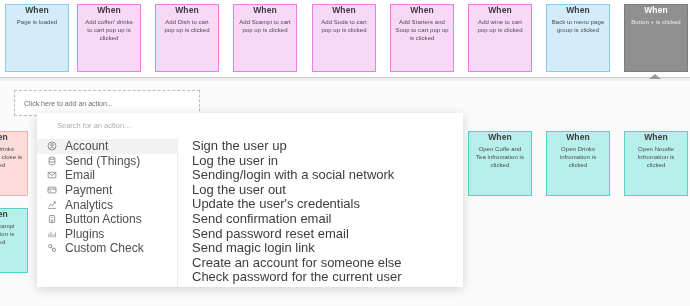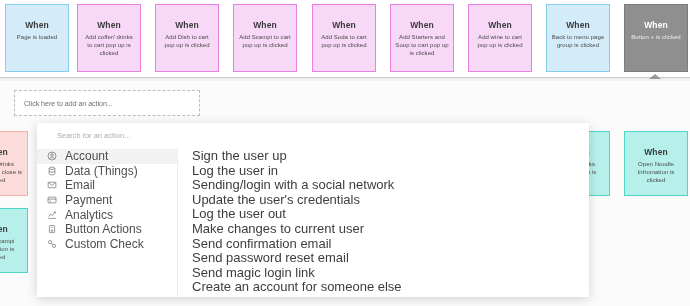--- a/index.html
+++ b/index.html
@@ -30,21 +30,21 @@
   .bottom-area{
     position:absolute;left:0;top:81px;width:690px;height:225px;
     background:#fbfbfb;
   }
 
   
   .card{
     position:absolute;box-sizing:border-box;
     border-width:1px;border-style:solid;
     text-align:center;
-    padding:15px 4px 0 4px;
+    padding:0 4px 0 4px;
     overflow:hidden;
   }
   .card .t{
     font-size:8.5px;font-weight:bold;color:#3b3b3b;
     line-height:11px;margin-bottom:2px;
     letter-spacing:0.1px;
   }
   .card .s{
     font-size:6px;color:#4a4a4a;line-height:8px;
     letter-spacing:0.05px;
@@ -73,21 +73,21 @@
     box-sizing:border-box;
     background:#ffffff;border:1px dashed #bdbdbd;
     display:flex;align-items:center;
     padding-left:9px;
     font-size:7px;color:#6d6d6d;
     z-index:20;
   }
 
   
   .dropdown{
-    position:absolute;left:37px;top:123px;width:552px;height:174px;
+    position:absolute;left:37px;top:113px;width:426px;height:174px;
     background:#ffffff;
     box-shadow:0 2px 10px rgba(0,0,0,0.17);
     z-index:40;
     overflow:hidden;
   }
   .dd-search{
     height:25px;box-sizing:border-box;
     display:flex;align-items:center;
     padding-left:20px;
     font-size:7.5px;color:#adadad;
@@ -249,21 +249,21 @@
             <span>Account</span>
           </div>
           <div class="dd-item">
             <span class="dd-ico">
               <svg width="10" height="10" viewBox="0 0 16 16" fill="none" stroke="currentColor" stroke-width="1.1">
                 <ellipse cx="8" cy="3.6" rx="4.6" ry="1.8"></ellipse>
                 <path d="M3.4 3.6v8.8c0 1 2 1.8 4.6 1.8s4.6-.8 4.6-1.8V3.6"></path>
                 <path d="M3.4 8c0 1 2 1.8 4.6 1.8s4.6-.8 4.6-1.8"></path>
               </svg>
             </span>
-            <span>Data (Things)</span>
+            <span>Send (Things)</span>
           </div>
           <div class="dd-item">
             <span class="dd-ico">
               <svg width="10" height="10" viewBox="0 0 16 16" fill="none" stroke="currentColor" stroke-width="1.1">
                 <rect x="1.8" y="3.6" width="12.4" height="8.8" rx="1.1"></rect>
                 <path d="m2.4 4.4 5.6 4.3 5.6-4.3"></path>
               </svg>
             </span>
             <span>Email</span>
           </div>
@@ -289,39 +289,46 @@
           </div>
           <div class="dd-item">
             <span class="dd-ico">
               <svg width="10" height="10" viewBox="0 0 16 16" fill="none" stroke="currentColor" stroke-width="1.1">
                 <path d="M5 2.4h6c.7 0 1.2.6 1.2 1.2v9c0 .7-.5 1.2-1.2 1.2H5c-.7 0-1.2-.5-1.2-1.2v-9c0-.6.5-1.2 1.2-1.2z"></path>
                 <path d="M6.6 5.2h2.8"></path>
                 <circle cx="8" cy="10.6" r="1.3"></circle>
               </svg>
             </span>
             <span>Button Actions</span>
+          </div>
+          <div class="dd-item">
+            <span class="dd-ico">
+              <svg width="10" height="10" viewBox="0 0 16 16" fill="none" stroke="currentColor" stroke-width="1.1">
+                <path d="M3 13.4V7.2M6.4 13.4V4.2M9.8 13.4V8.6M13.2 13.4V5.4"></path>
+              </svg>
+            </span>
+            <span>Plugins</span>
           </div>
           <div class="dd-item">
             <span class="dd-ico">
               <svg width="10" height="10" viewBox="0 0 16 16" fill="none" stroke="currentColor" stroke-width="1.1">
                 <circle cx="5" cy="5" r="2.6"></circle>
                 <circle cx="11.2" cy="11" r="2.6"></circle>
                 <path d="M7.2 6.9 9.2 9"></path>
               </svg>
             </span>
             <span>Custom Check</span>
           </div>
         </div>
       <div class="dd-right" id="dd-right-host">
           <div class="dd-action">Sign the user up</div>
           <div class="dd-action">Log the user in</div>
           <div class="dd-action">Sending/login with a social network</div>
+          <div class="dd-action">Log the user out</div>
           <div class="dd-action">Update the user's credentials</div>
-          <div class="dd-action">Log the user out</div>
-          <div class="dd-action">Make changes to current user</div>
           <div class="dd-action">Send confirmation email</div>
           <div class="dd-action">Send password reset email</div>
           <div class="dd-action">Send magic login link</div>
           <div class="dd-action">Create an account for someone else</div>
           <div class="dd-action">Check password for the current user</div>
         </div>
     </div>
   </div>
 
 </div>

